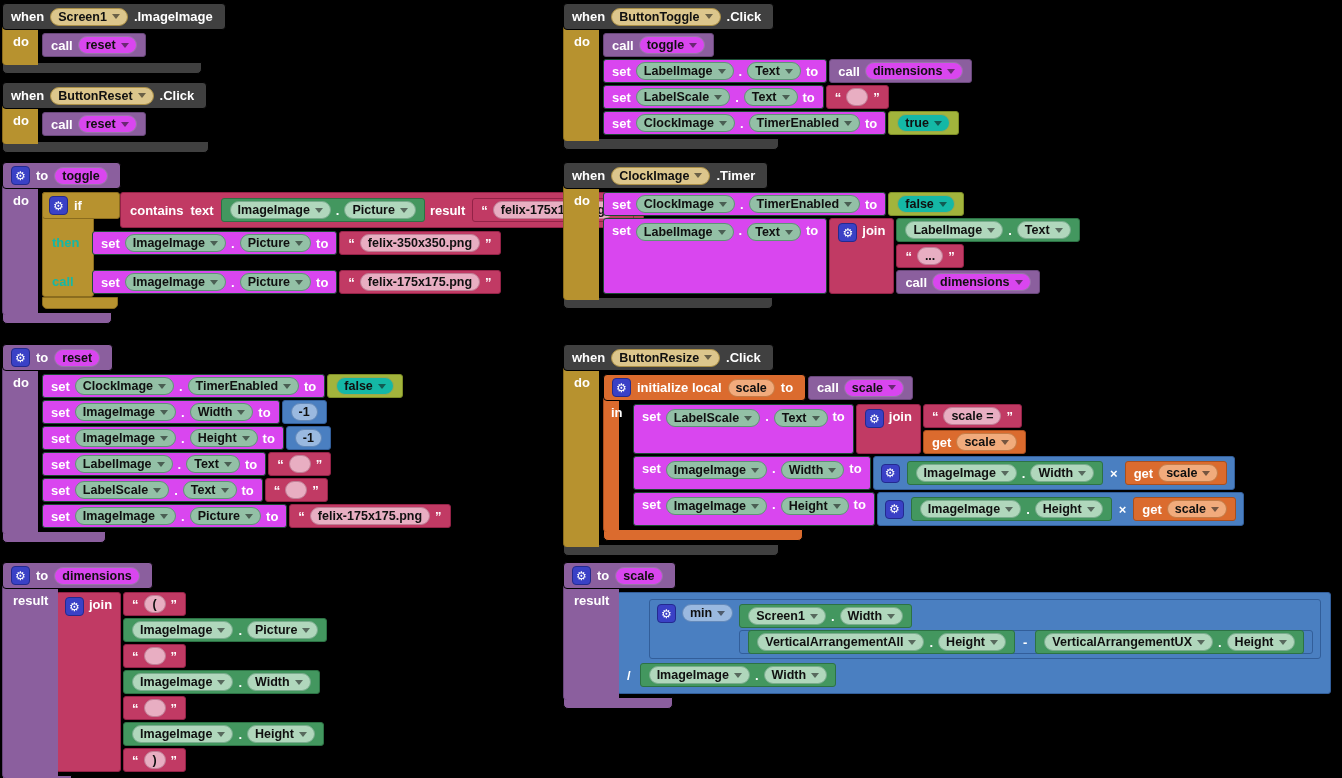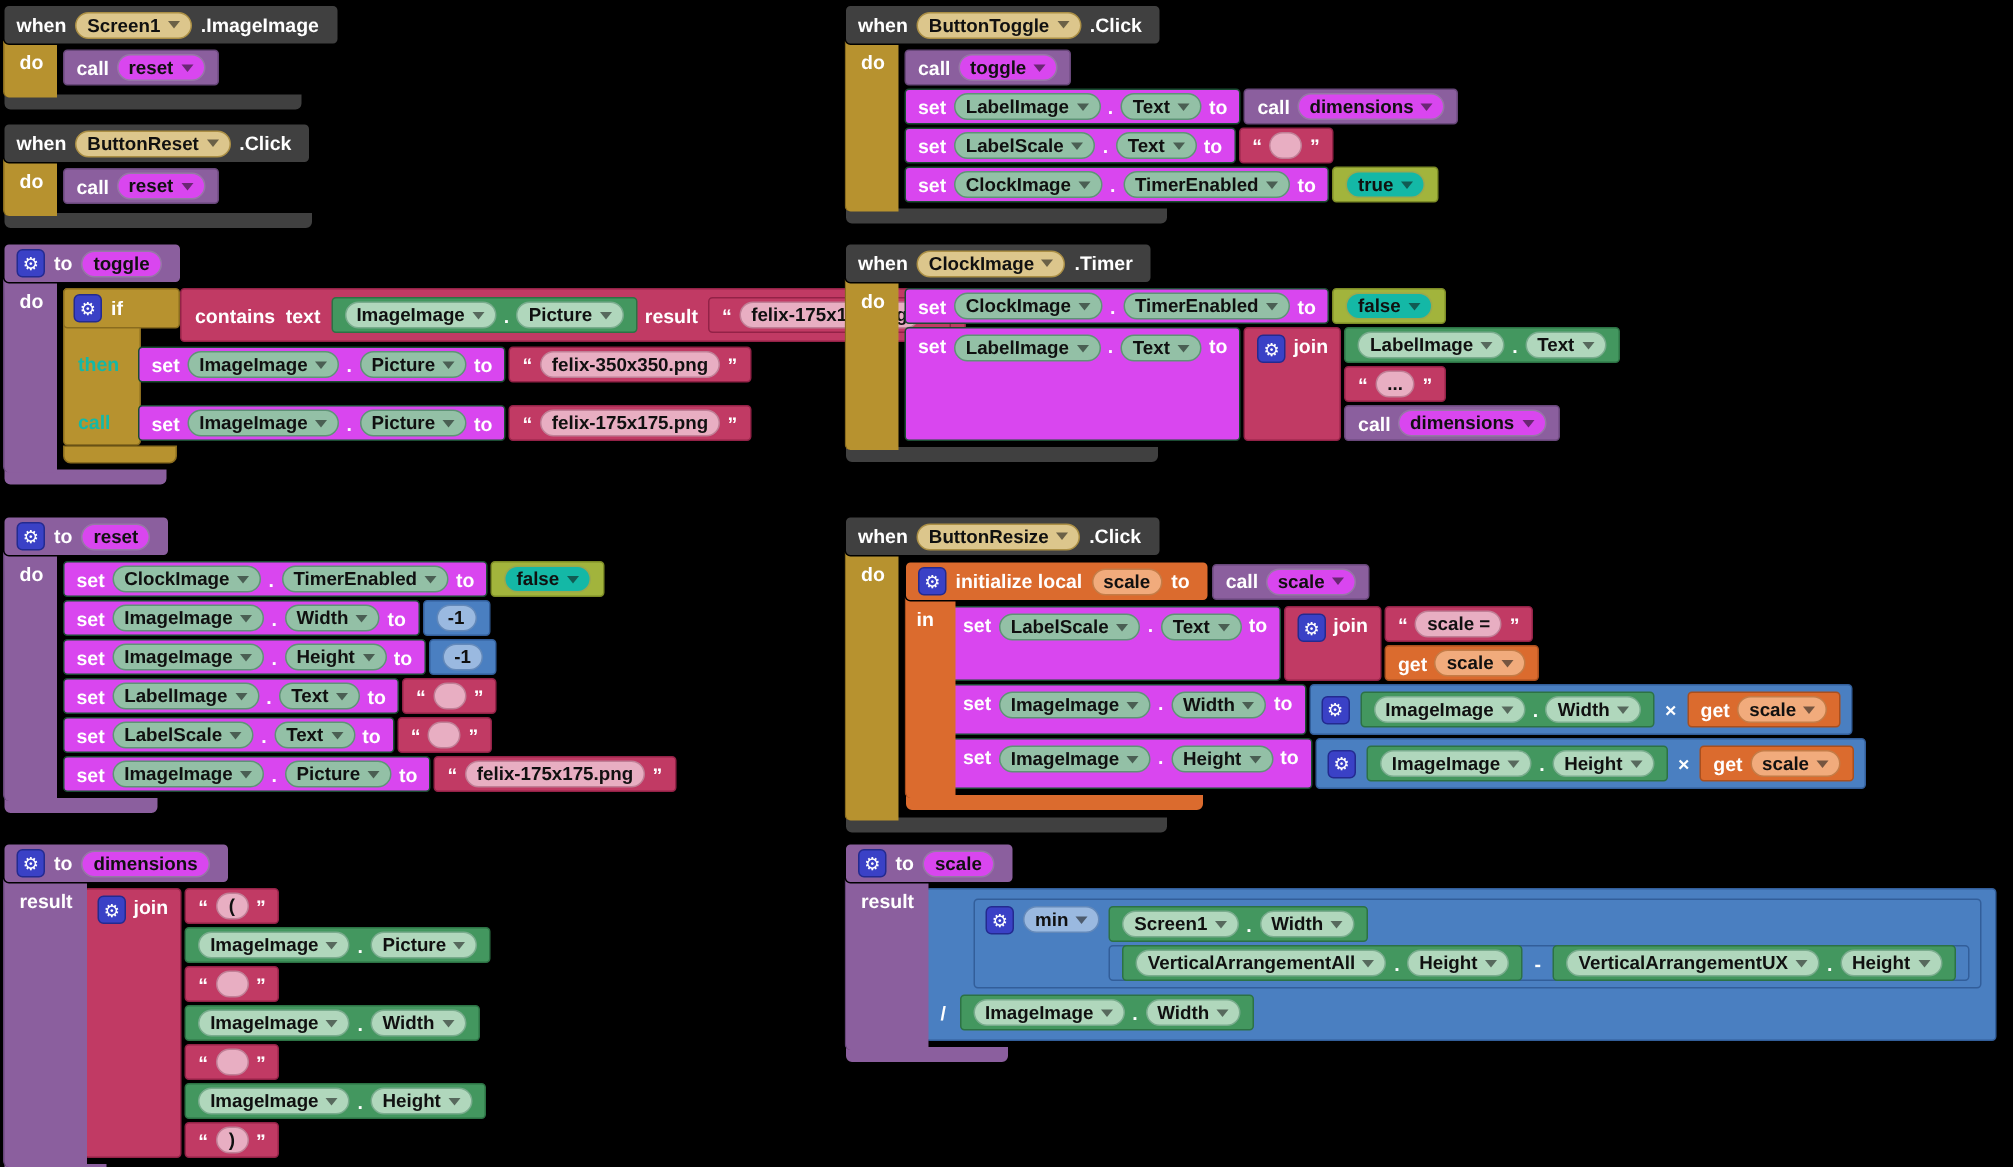--- a/index.html
+++ b/index.html
@@ -42,21 +42,21 @@
   .ehdr{display:flex;align-items:center;gap:6px;height:27px;padding:0 12px 0 8px;border:1px solid;
      border-radius:4px;position:relative;z-index:2;box-sizing:border-box}
   .hrow{display:flex;align-items:center;gap:2px}
   .ebody{position:relative;display:flex;flex-direction:column;gap:2px;align-items:flex-start;
      padding:3px 0 3px 40px;min-height:26px;z-index:1}
   .ebody.wide{padding-left:54px}
   .ebody.narrow{padding-left:30px}
   .spine{position:absolute;left:0;top:-3px;bottom:-3px;width:36px;box-sizing:border-box;
      padding:7px 0 0 10px;z-index:0;border-radius:0 0 0 4px}
   .spine.w56{width:56px}
-  .spine.w26{width:34px;padding-left:7px}
+  .spine.w26{width:16px;padding-left:7px}
   .sp-gold{background:#b7922f;border-left:1px solid #8a6c1e}
   .sp-purple{background:#8b5f9e;border-left:1px solid #68477a}
   .sp-orange{background:#db6b2e;border-left:1px solid #a94f1e}
   .efoot{height:12px;border:1px solid;border-radius:0 0 5px 5px;z-index:0;box-sizing:border-box}
   
   .vrow{display:flex;align-items:stretch;gap:2px}
   .col{display:flex;flex-direction:column;gap:2px;align-items:flex-start}
   .joinwrap{display:flex;align-items:stretch;gap:2px}
   .joinbody{align-items:flex-start;padding-top:4px;height:auto}
   

